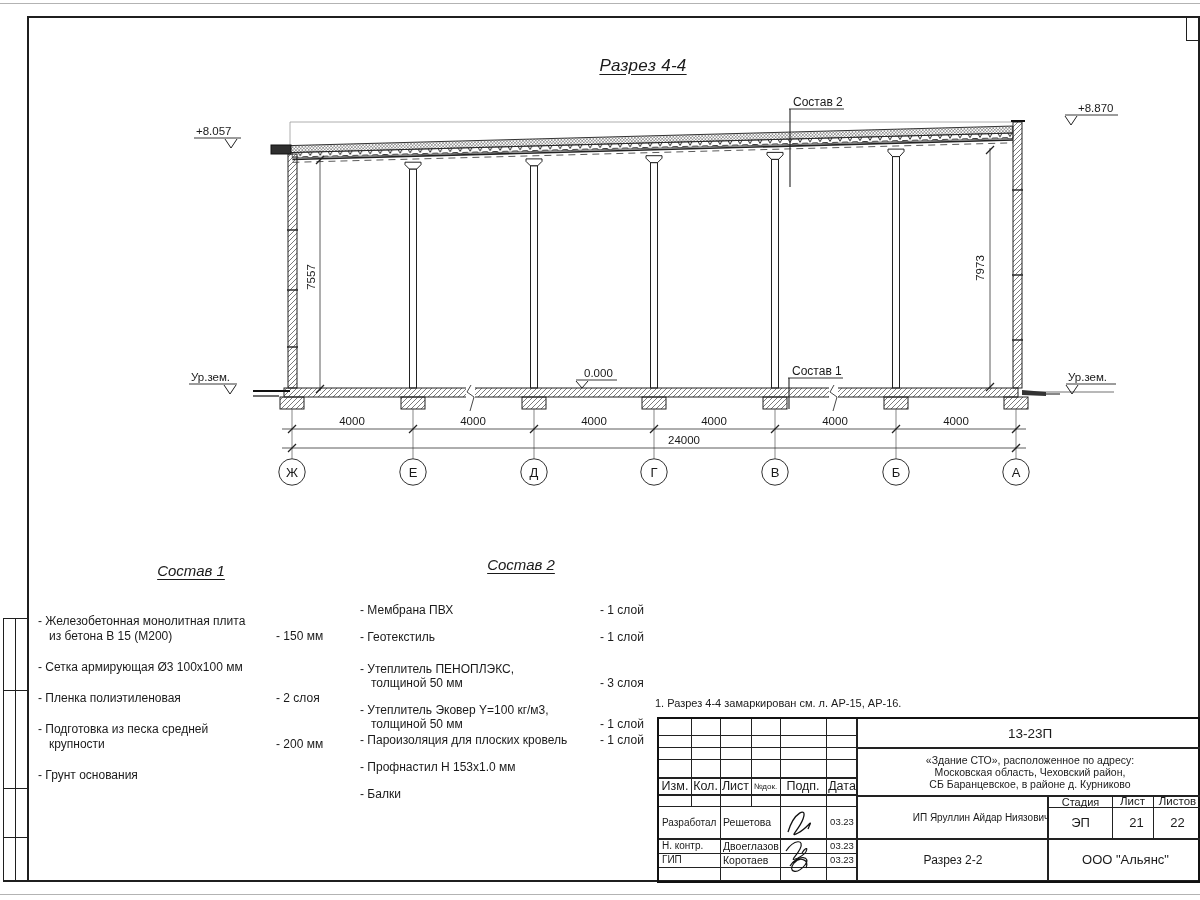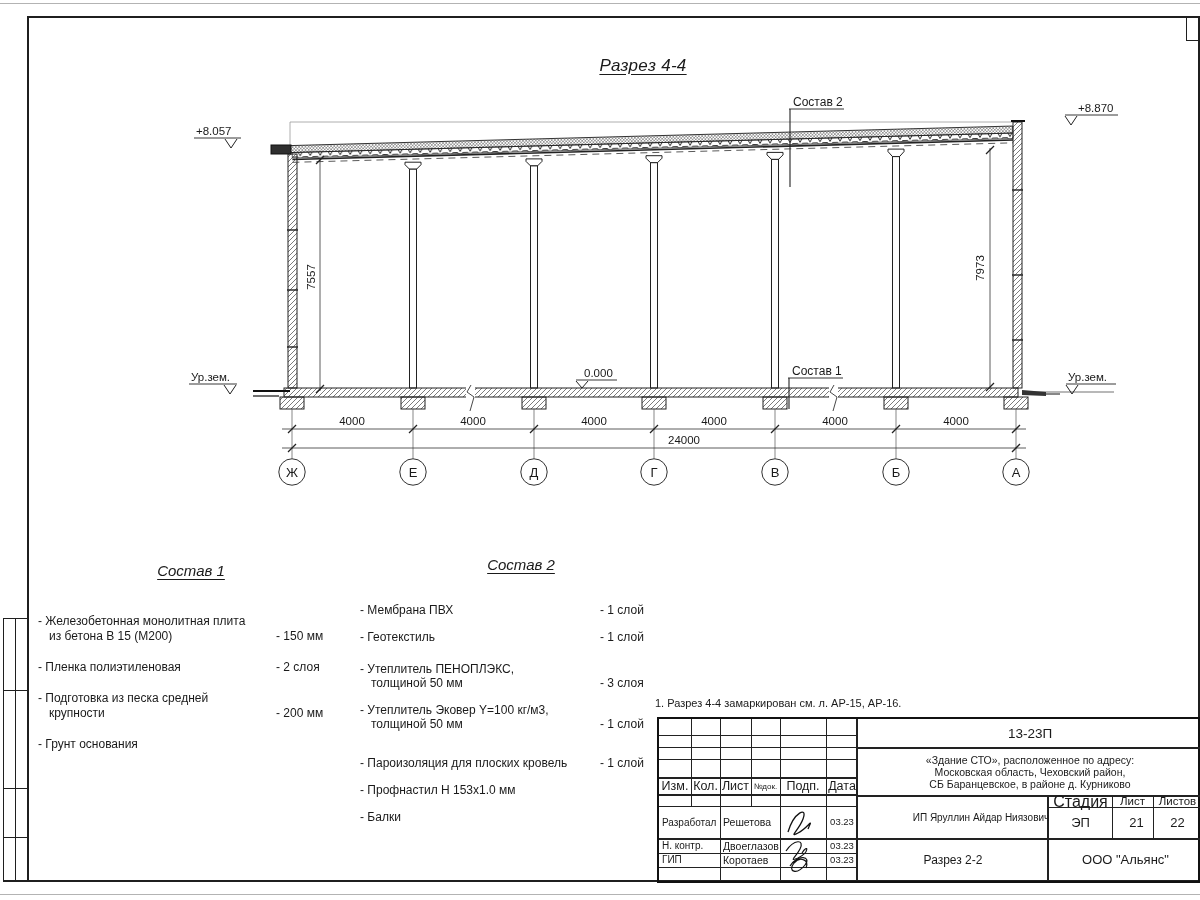--- a/index.html
+++ b/index.html
@@ -235,20 +235,24 @@
   </svg>
 
   <div class="abs ctr ittl list-title" style="left:145px;top:562px;width:92px;">Состав 1</div>
   <div class="mat-list" style="left:38px;top:614px;width:296px;line-height:15px;">
     <div class="mat-row" style="margin-bottom:16px;">
       <div class="mat-name">- Железобетонная  монолитная плита
 из бетона В 15 (М200)</div>
       <div class="mat-val">- 150 мм</div>
     </div>
     <div class="mat-row" style="margin-bottom:16px;">
+      <div class="mat-name">- Сетка армирующая Ø3 100х100 мм</div>
+      <div class="mat-val"></div>
+    </div>
+    <div class="mat-row" style="margin-bottom:16px;">
       <div class="mat-name">- Пленка полиэтиленовая</div>
       <div class="mat-val">-  2 слоя</div>
     </div>
     <div class="mat-row" style="margin-bottom:16px;">
       <div class="mat-name">- Подготовка из песка средней
 крупности</div>
       <div class="mat-val">- 200 мм</div>
     </div>
     <div class="mat-row">
       <div class="mat-name">- Грунт основания</div>
@@ -264,21 +268,21 @@
     </div>
     <div class="mat-row" style="margin-bottom:18px;">
       <div class="mat-name">- Геотекстиль</div>
       <div class="mat-val">- 1 слой</div>
     </div>
     <div class="mat-row" style="margin-bottom:13px;">
       <div class="mat-name">- Утеплитель ПЕНОПЛЭКС,
 толщиной 50 мм</div>
       <div class="mat-val">- 3 слоя</div>
     </div>
-    <div class="mat-row" style="margin-bottom:25px;">
+    <div class="mat-row" style="margin-bottom:2px;">
       <div class="mat-name">- Утеплитель Эковер Y=100 кг/м3,
 толщиной 50 мм</div>
       <div class="mat-val">- 1 слой</div>
     </div>
     <div class="mat-row" style="margin-bottom:13px;">
       <div class="mat-name">- Пароизоляция для плоских кровель</div>
       <div class="mat-val">- 1 слой</div>
     </div>
     <div class="mat-row" style="margin-bottom:13px;">
       <div class="mat-name">- Профнастил Н 153х1.0 мм</div>
@@ -341,21 +345,21 @@
       <path d="M10,64 C18,52 32,54 25,63 C17,73 7,70 14,61 C20,54 30,58 26,66" fill="none" stroke="#111" stroke-width="1.2"></path>
     </svg>
 
     <div class="cell" style="left:199px;top:0;width:344px;height:29px;font-size:13.5px;">13-23П</div>
     <div class="cell" style="left:199px;top:30px;width:344px;height:46px;font-size:10.5px;flex-direction:column;">
       <div>«Здание СТО», расположенное по адресу:</div>
       <div>Московская область, Чеховский район,</div>
       <div>СБ Баранцевское, в районе д. Курниково</div>
     </div>
     <div class="cell" style="left:199px;top:78px;width:190px;height:41px;font-size:10px;margin-left:28px;">ИП Яруллин Айдар Ниязович</div>
-    <div class="cell" style="left:390px;top:77px;width:63px;height:12px;font-size:16px;">Стадия</div>
+    <div class="cell" style="left:390px;top:77px;width:63px;height:12px;font-size:11px;">Стадия</div>
     <div class="cell" style="left:453px;top:77px;width:41px;height:12px;font-size:11.5px;">Лист</div>
     <div class="cell" style="left:494px;top:77px;width:49px;height:12px;font-size:11.5px;">Листов</div>
     <div class="cell" style="left:390px;top:89px;width:63px;height:30px;font-size:13px;">ЭП</div>
     <div class="cell" style="left:457px;top:89px;width:41px;height:30px;font-size:13px;">21</div>
     <div class="cell" style="left:494px;top:89px;width:49px;height:30px;font-size:13px;">22</div>
     <div class="cell" style="left:199px;top:121px;width:190px;height:41px;font-size:12px;">Разрез 2-2</div>
     <div class="cell" style="left:390px;top:121px;width:153px;height:41px;font-size:13px;">ООО "Альянс"</div>
   </div>
 
 </div>

